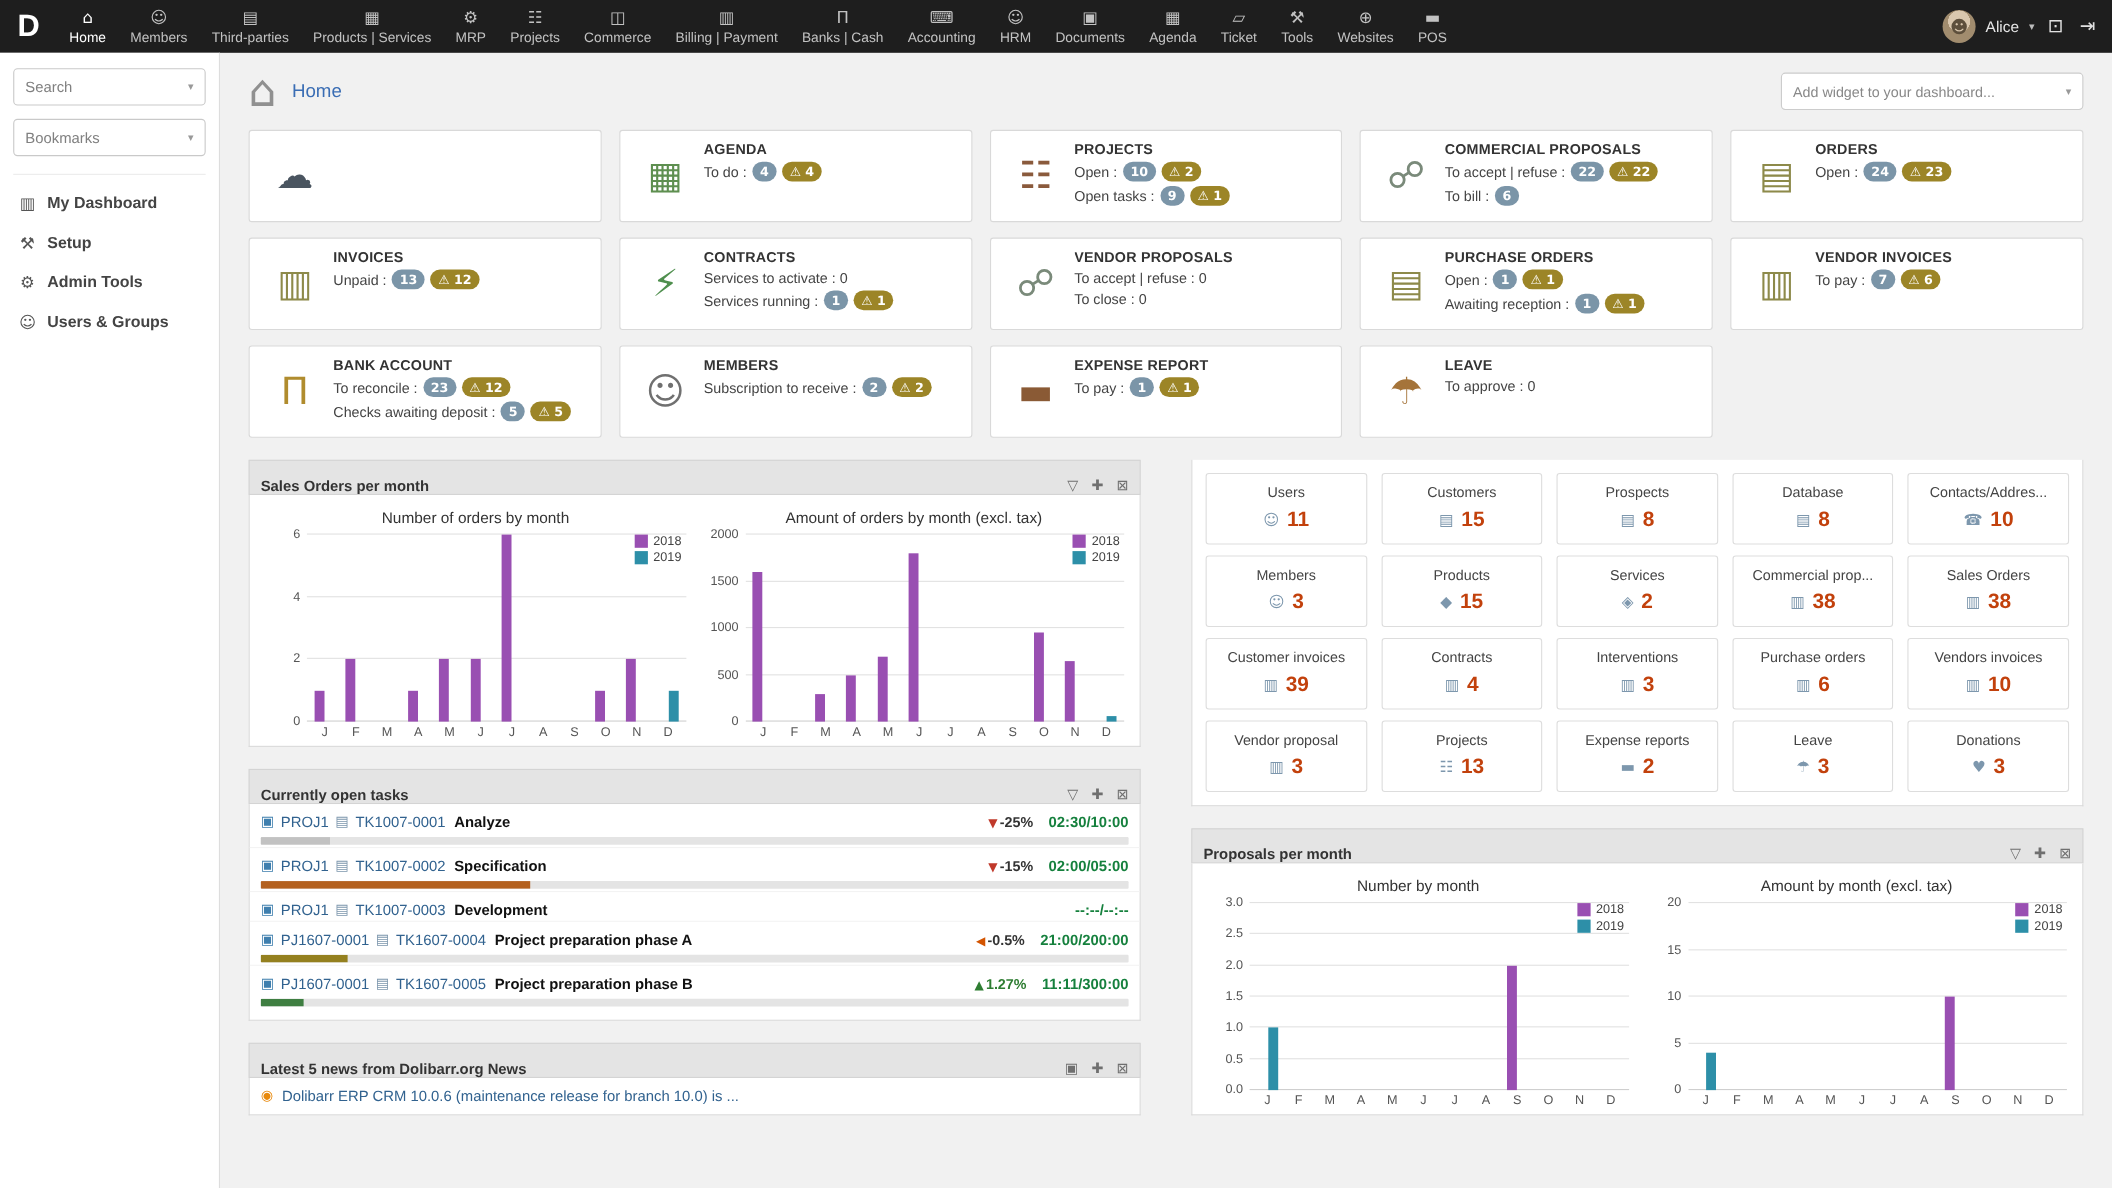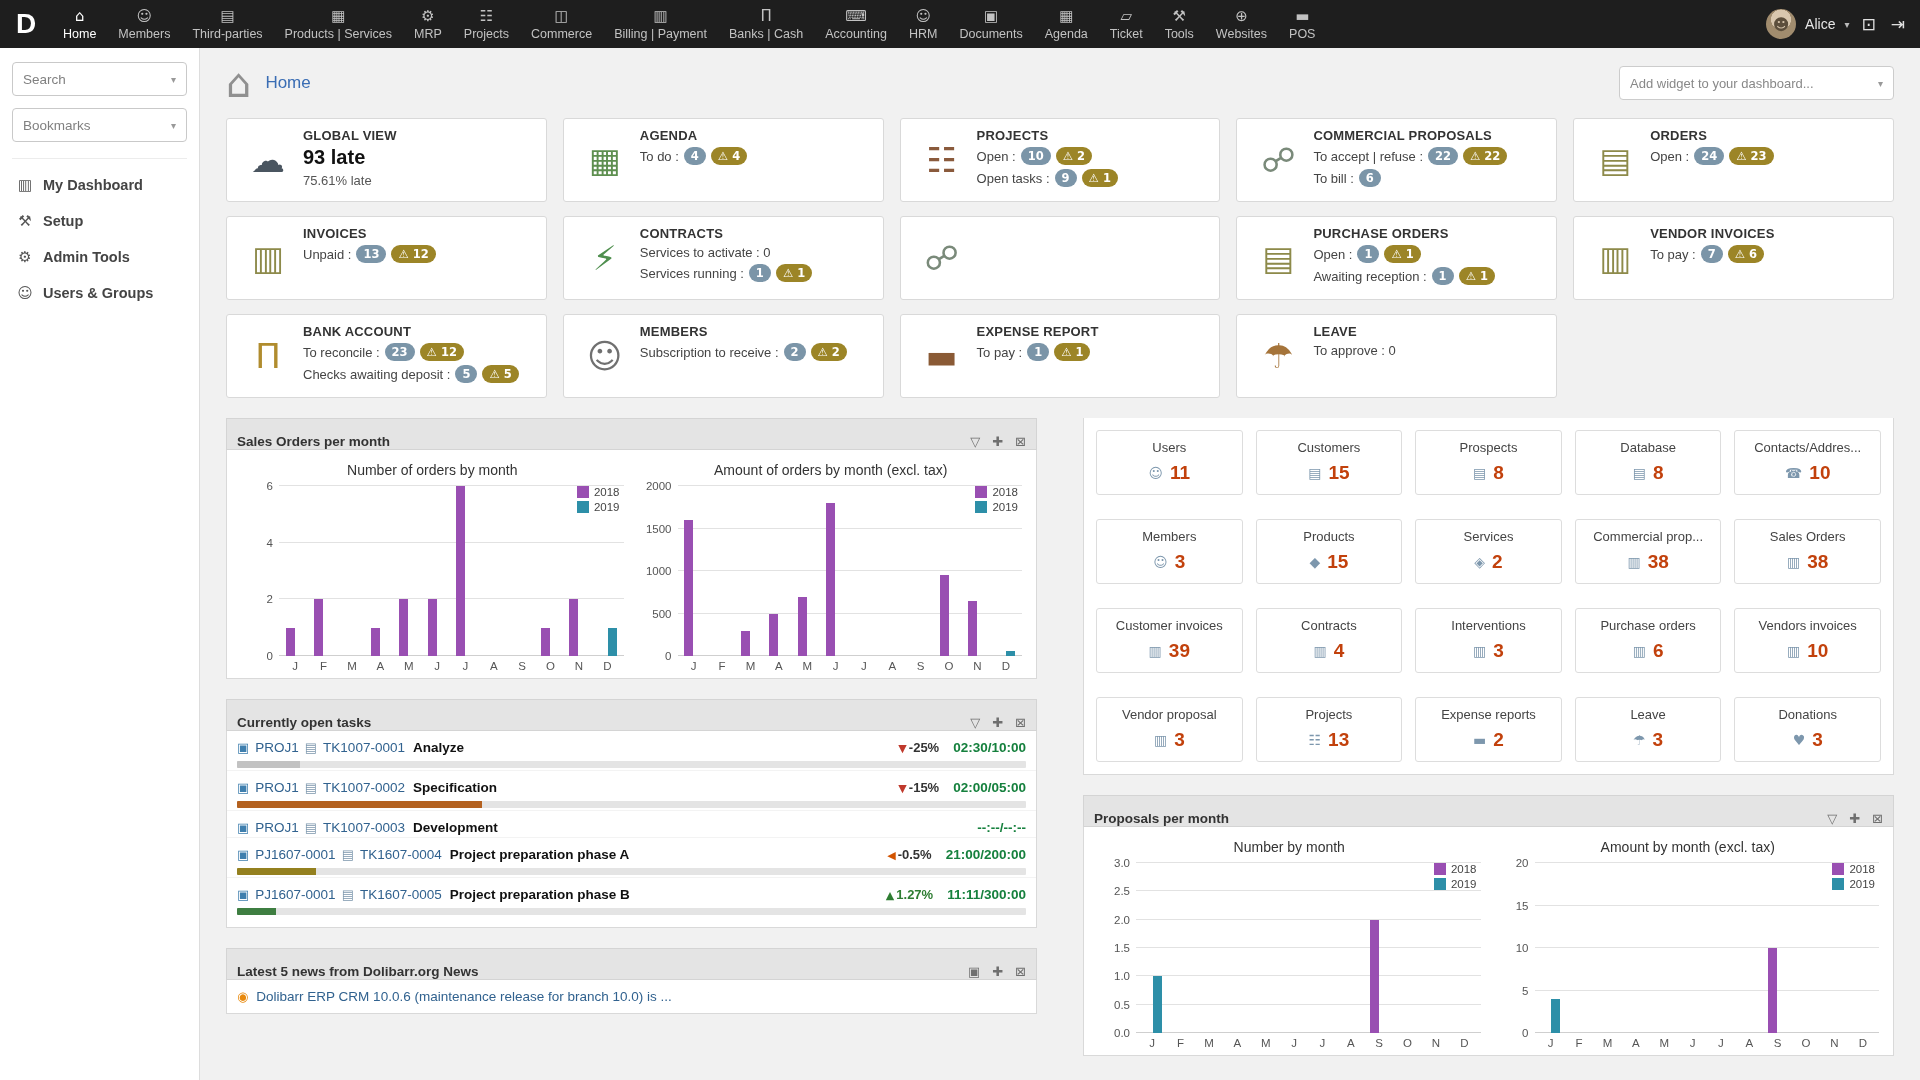--- a/index.html
+++ b/index.html
@@ -95,21 +95,21 @@
   .tright{margin-left:auto;display:flex;align-items:center;gap:14px}
   .tpct{font-weight:bold;color:#333;font-size:13px}
   .tpct.up{color:#2e7d32}
   .car{font-size:11px;margin-right:2px}
   .car.down{color:#c0392b}.car.left{color:#d35400}.car.up{color:#2e7d32}
   .ttime{font-weight:bold;color:#15803d}
   .tbar{height:7px;background:#e4e4e4;margin-top:6px;border-radius:1px;overflow:hidden}
   .tfill{height:100%}
 
   
-  .statgrid{padding:12px;display:grid;grid-template-columns:repeat(5,1fr);gap:24px 13px}
+  .statgrid{padding:12px;display:grid;grid-template-columns:repeat(5,1fr);gap:10px 13px}
   .stat{border:1px solid #ddd;border-radius:3px;padding:9px 5px 10px;text-align:center;background:#fff;cursor:pointer}
   .stlabel{font-size:13px;color:#444;white-space:nowrap;overflow:hidden;text-overflow:ellipsis}
   .stval{margin-top:7px;display:flex;align-items:center;justify-content:center;gap:7px}
   .stico{color:#7d97ad;font-size:14px}
   .stnum{font-size:19px;font-weight:bold;color:#c2410c}
 
   
   .newsrow{padding:9px 10px;display:flex;align-items:center;gap:8px;font-size:13.5px}
   .rss{color:#e8890c;font-size:13px}
   .newslink{color:#31628f;cursor:pointer}
@@ -235,25 +235,20 @@
       <span class="pagetitle">Home</span>
       <div class="addwidget">
         <span>Add widget to your dashboard...</span>
         <span class="caret gi">▾</span>
       </div>
     </div>
 
     <div class="wgrid">
         <div class="widget">
           <div class="wicon gi" style="color: rgb(74, 85, 96);">☁</div>
-          <div class="wbody">
-            <div class="wtitle">GLOBAL VIEW</div>
-            <div class="wbig">93 late</div>
-            <div class="wsub">75.61% late</div>
-          </div>
         </div>
         <div class="widget">
           <div class="wicon gi" style="color: rgb(94, 143, 80);">▦</div>
           <div class="wbody">
             <div class="wtitle">AGENDA</div>
             <div class="wline">
               <span>To do :</span>
               <span class="badge gi n">4</span>
               <span class="badge gi w">⚠ 4</span>
             </div>
@@ -321,20 +316,29 @@
             </div>
             <div class="wline">
               <span>Services running :</span>
               <span class="badge gi n">1</span>
               <span class="badge gi w">⚠ 1</span>
             </div>
           </div>
         </div>
         <div class="widget">
           <div class="wicon gi" style="color: rgb(122, 138, 122);">☍</div>
+          <div class="wbody">
+            <div class="wtitle">VENDOR PROPOSALS</div>
+            <div class="wline">
+              <span>To accept | refuse : 0</span>
+            </div>
+            <div class="wline">
+              <span>To close : 0</span>
+            </div>
+          </div>
         </div>
         <div class="widget">
           <div class="wicon gi" style="color: rgb(141, 138, 74);">▤</div>
           <div class="wbody">
             <div class="wtitle">PURCHASE ORDERS</div>
             <div class="wline">
               <span>Open :</span>
               <span class="badge gi n">1</span>
               <span class="badge gi w">⚠ 1</span>
             </div>

